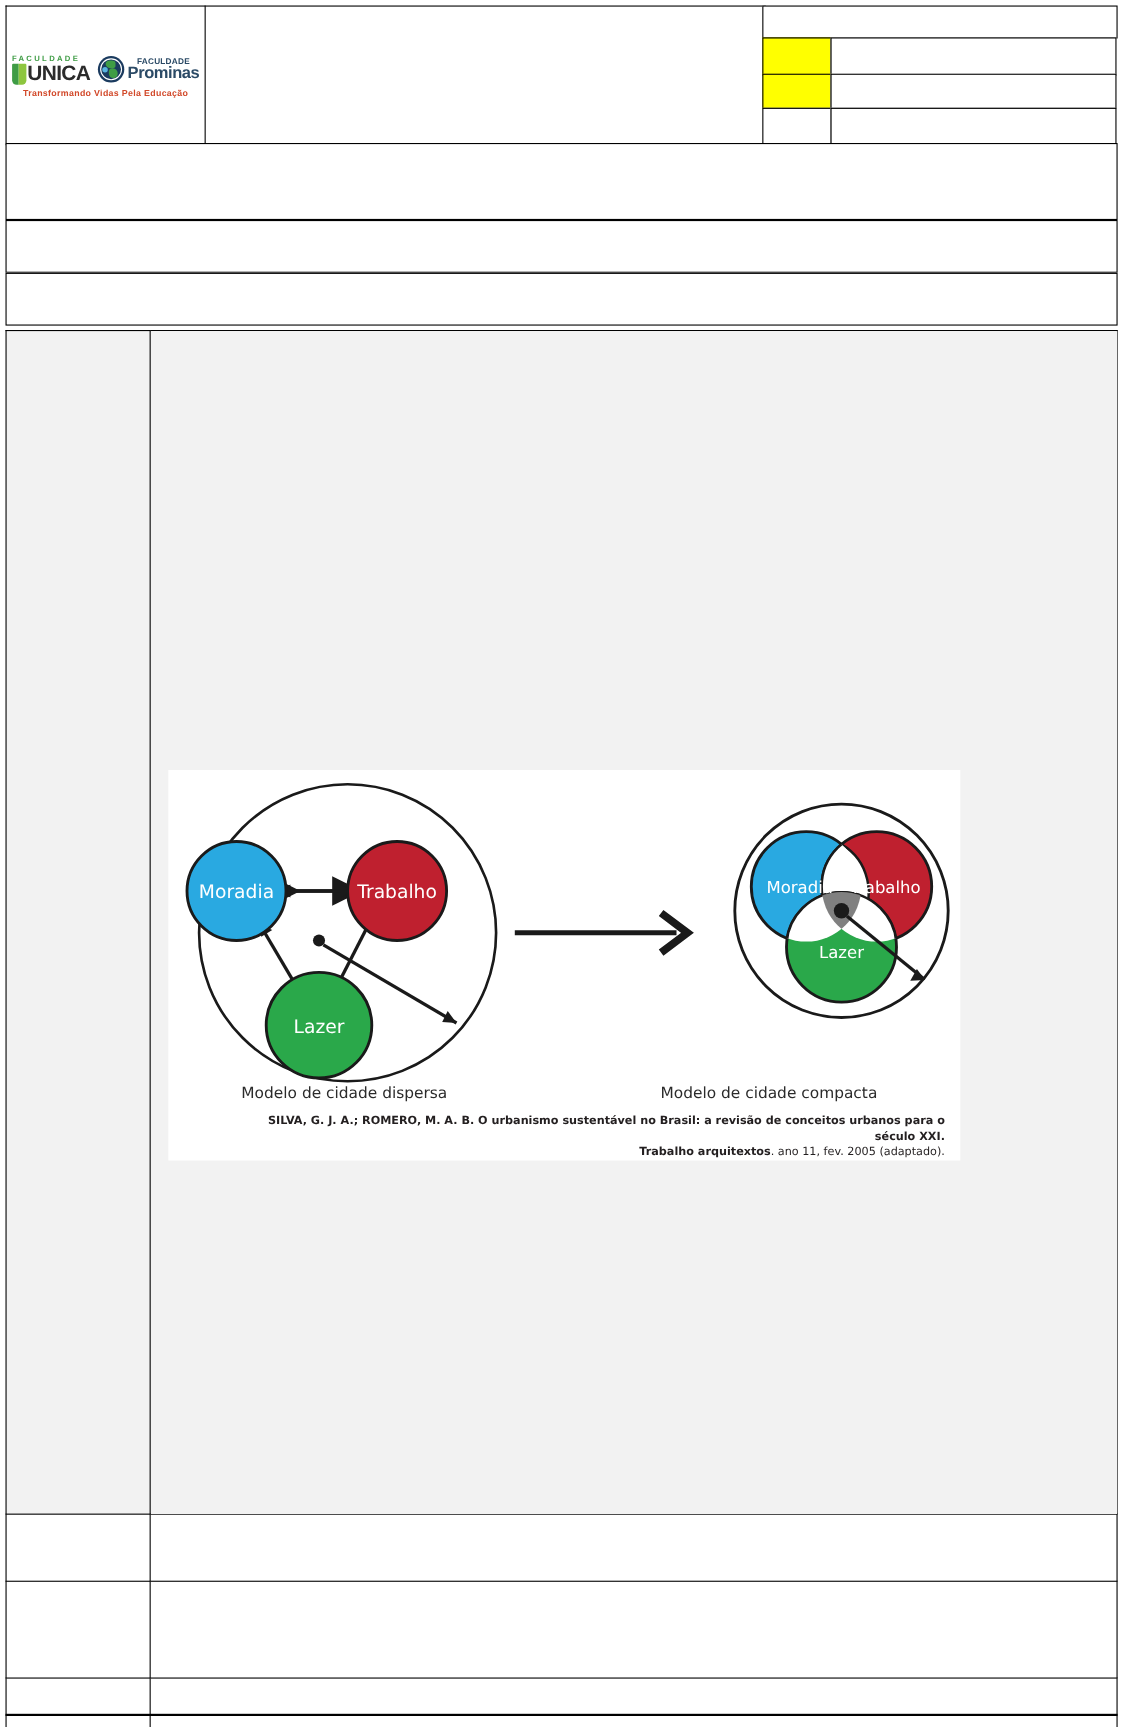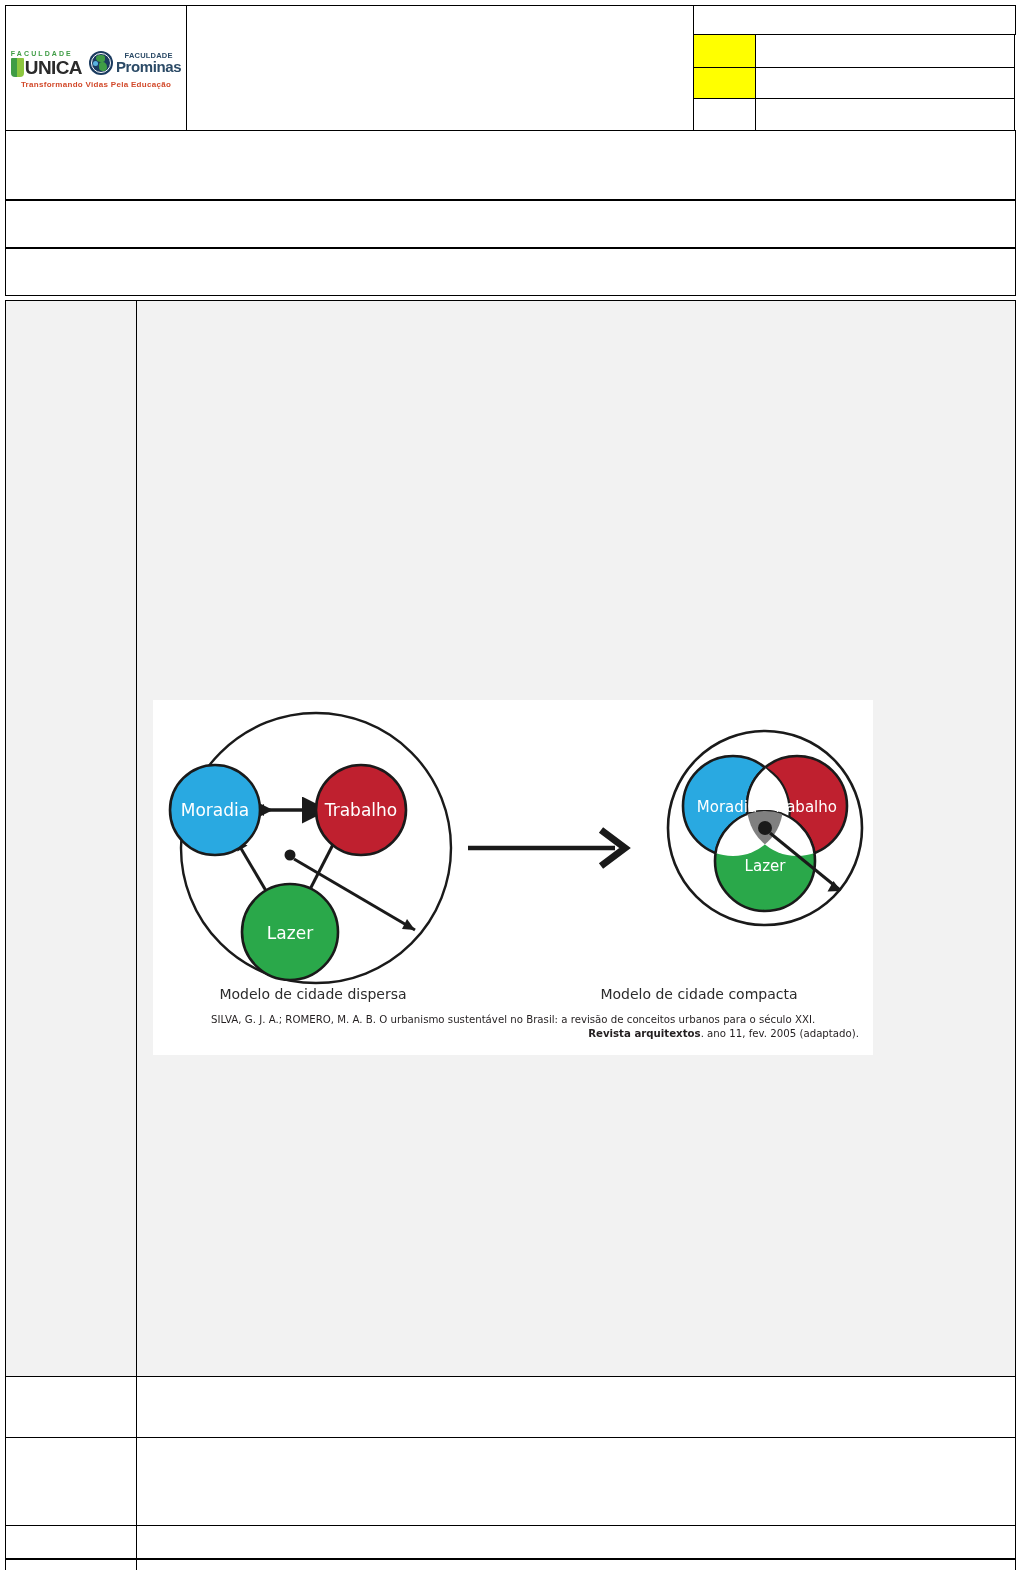--- a/index.html
+++ b/index.html
@@ -253,21 +253,21 @@
   .fig-source {
     position: absolute;
     left: 58px;
     top: 313px;
     width: 648px;
     font-family: "DejaVu Sans", sans-serif;
     font-size: 10.2px;
     color: #231f20;
     line-height: 1.35;
   }
-  .src-l1 { text-align: left; }
+  .src-l1 { text-align: right; font-weight: bold; }
   .src-l2 { text-align: right; }
   .src-bold { font-weight: bold; }
 
   
   .footer-rule {
     position: absolute;
     left: 5px;
     top: 1558px;
     width: 1011px;
     height: 0;
@@ -428,21 +428,21 @@
             <text id="t-lazer-r" x="100" y="143" text-anchor="middle" fill="#ffffff" font-family="DejaVu Sans, sans-serif" font-size="15">Lazer</text>
           </g>
         </svg>
 
         <div class="fig-caption" id="cap-left">Modelo de cidade dispersa</div>
         <div class="fig-caption" id="cap-right">Modelo de cidade compacta</div>
 
         <div class="fig-source">
           <div class="src-l1">SILVA, G. J. A.; ROMERO, M. A. B. O urbanismo sustentável no Brasil: a revisão de conceitos urbanos para o século XXI.</div>
           <div class="src-l2">
-            <span class="src-bold">Revista arquitextos</span><span>. ano 11, fev. 2005 (adaptado).</span>
+            <span class="src-bold">Trabalho arquitextos</span><span>. ano 11, fev. 2005 (adaptado).</span>
           </div>
         </div>
       </div>
     </td>
   </tr>
 
   <tr class="row-wh-1">
     <td class="col-narrow"></td>
     <td></td>
   </tr>

